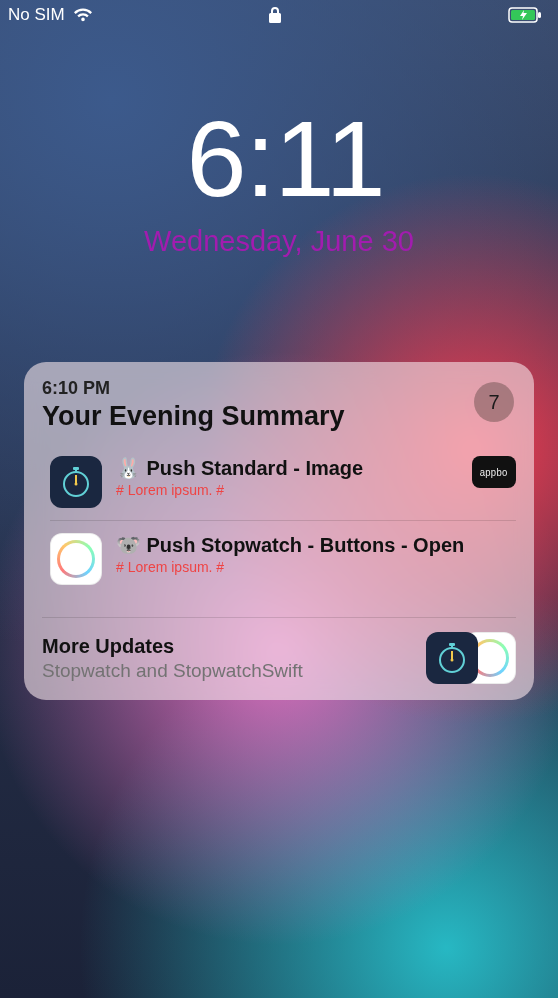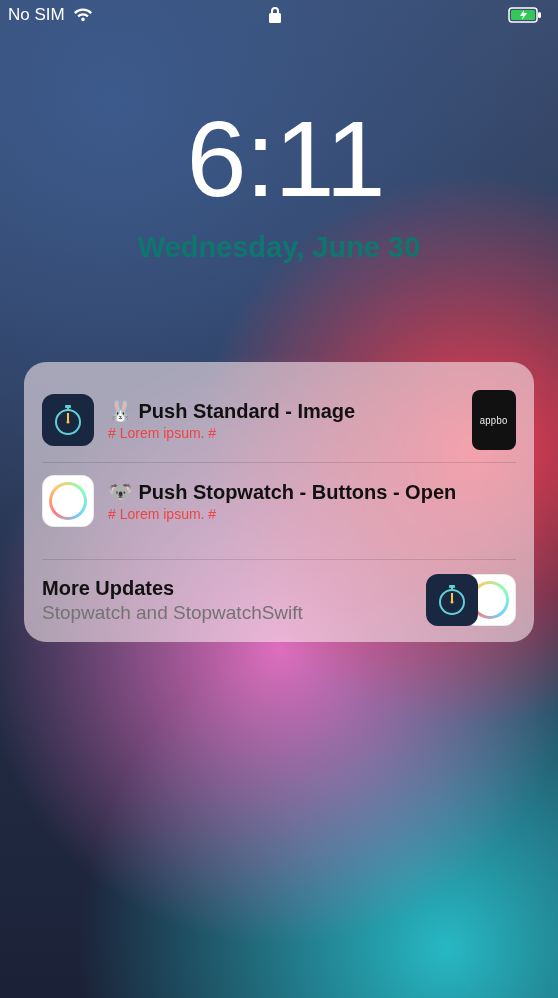--- a/index.html
+++ b/index.html
@@ -18,21 +18,21 @@
   
   .status-bar { position: absolute; top: 0; left: 0; right: 8px; height: 30px; display: flex; align-items: center; justify-content: space-between; padding: 0 8px; font-size: 17px; font-weight: 400; }
   .status-left { display: flex; align-items: center; gap: 8px; }
   .status-center { position: absolute; left: 50%; transform: translateX(-50%); }
   .status-right { display: flex; align-items: center; }
   .wifi-icon svg, .lock-icon svg, .battery-icon svg { display: block; }
 
   
   .clock-area { position: absolute; top: 105px; left: 0; right: 0; text-align: center; }
   .clock-time { font-size: 108px; font-weight: 300; line-height: 1; letter-spacing: -1px; color: #ffffff; padding-left: 13px; }
-  .clock-date { font-size: 29px; font-weight: 700; margin-top: 18px; color: #0f766e; }
+  .clock-date { font-size: 29px; font-weight: 400; margin-top: 12px; color: #a21caf; }
 
   
   .notif-card {
     position: absolute;
     top: 362px; left: 24px; right: 24px;
     background: rgba(245,230,235,0.60);
     border-radius: 22px;
     backdrop-filter: blur(10px);
     padding: 16px 18px 16px 18px;
     color: #0d0d0d;
@@ -41,21 +41,21 @@
   .card-time { font-size: 18px; font-weight: 600; color: #222; }
   .card-title { font-size: 27px; font-weight: 700; color: #111; margin-top: 2px; }
   .badge {
     position: absolute; right: 2px; top: 4px;
     width: 40px; height: 40px; border-radius: 50%;
     background: rgba(120,90,90,0.55);
     display: flex; align-items: center; justify-content: center;
     font-size: 20px; font-weight: 500; color: #1b1b1b;
   }
 
-  .notif-row { display: flex; align-items: center; gap: 14px; padding: 12px 0; position: relative; }
+  .notif-row { display: flex; gap: 14px; padding: 12px 0; position: relative; margin-left: 8px; }
   .notif-row + .notif-row { border-top: 1px solid rgba(0,0,0,0.12); }
   .section-divider { border-top: 1px solid rgba(0,0,0,0.12); margin-top: 20px; padding-top: 14px; }
 
   .app-icon { width: 52px; height: 52px; border-radius: 12px; flex: 0 0 52px; display:flex; align-items:center; justify-content:center; }
   .app-icon.stopwatch { background: #1a2740; }
   .app-icon.stopwatch svg { display:block; }
   .app-icon.swift { background: #fff; border: 1px solid rgba(0,0,0,0.08); }
   .app-icon.swift .swift-letter {
     width: 38px; height: 38px; border-radius: 50%;
     background: conic-gradient(from 140deg, #6fd3ff, #ff7a7a, #ffc86b, #8bffb5, #6fd3ff);
@@ -64,21 +64,21 @@
   }
   .app-icon.swift .swift-letter::after{
     content:""; position:absolute; inset:3px; background:#fff; border-radius:50%;
   }
   .app-icon.swift .swift-letter span{ position:relative; color:#4aa8e8; font-weight:600; font-size:20px; font-style:italic; }
 
   .notif-body { flex: 1; min-width: 0; }
   .notif-title { font-size: 20px; font-weight: 700; color: #111; white-space: nowrap; overflow: hidden; text-overflow: clip; }
   .notif-text  { font-size: 14px; font-weight: 400; color: #ef4444; margin-top: 2px; }
 
-  .thumb { width: 44px; height: 60px; border-radius: 8px; flex: 0 0 44px; background:#111; display:flex; align-items:center; justify-content:center; color:#eee; font-size:10px; letter-spacing:0.3px;}
+  .thumb { width: 44px; height: 32px; border-radius: 8px; flex: 0 0 44px; background:#111; display:flex; align-items:center; justify-content:center; color:#eee; font-size:10px; letter-spacing:0.3px;}
   .thumb span{ transform: scaleX(0.95); }
 
   .more-section { display:flex; align-items:center; gap:12px; }
   .more-left { flex:1; }
   .more-title { font-size: 20px; font-weight: 700; color:#111; }
   .more-sub   { font-size: 19px; color:#737373; margin-top:2px; }
   .more-icons { display:flex; align-items:center; }
   .more-icons .app-icon { width:52px; height:52px; }
   .more-icons .app-icon + .app-icon { margin-left: -14px; }
   .more-icons .app-icon.swift { z-index: 0; }
@@ -110,20 +110,25 @@
     </svg>
   </div>
 </div>
 
 <div class="clock-area">
   <div class="clock-time">6:11</div>
   <div class="clock-date">Wednesday, June 30</div>
 </div>
 
 <div class="notif-card">
+  <div class="card-header">
+    <div class="card-time">6:10 PM</div>
+    <div class="card-title">Your Evening Summary</div>
+    <div class="badge">7</div>
+  </div>
 
   <div class="notif-row">
     <div class="app-icon stopwatch">
       <svg width="34" height="34" viewBox="0 0 34 34">
           <circle cx="17" cy="19" r="12" fill="none" stroke="#61d0d6" stroke-width="2"></circle>
           <rect x="14" y="2" width="6" height="3" rx="1" fill="#61d0d6"></rect>
           <line x1="17" y1="5" x2="17" y2="7" stroke="#61d0d6" stroke-width="2"></line>
           <line x1="17" y1="19" x2="17" y2="10" stroke="#f2c94c" stroke-width="2"></line>
           <circle cx="17" cy="19" r="1.5" fill="#f2c94c"></circle>
         </svg>

